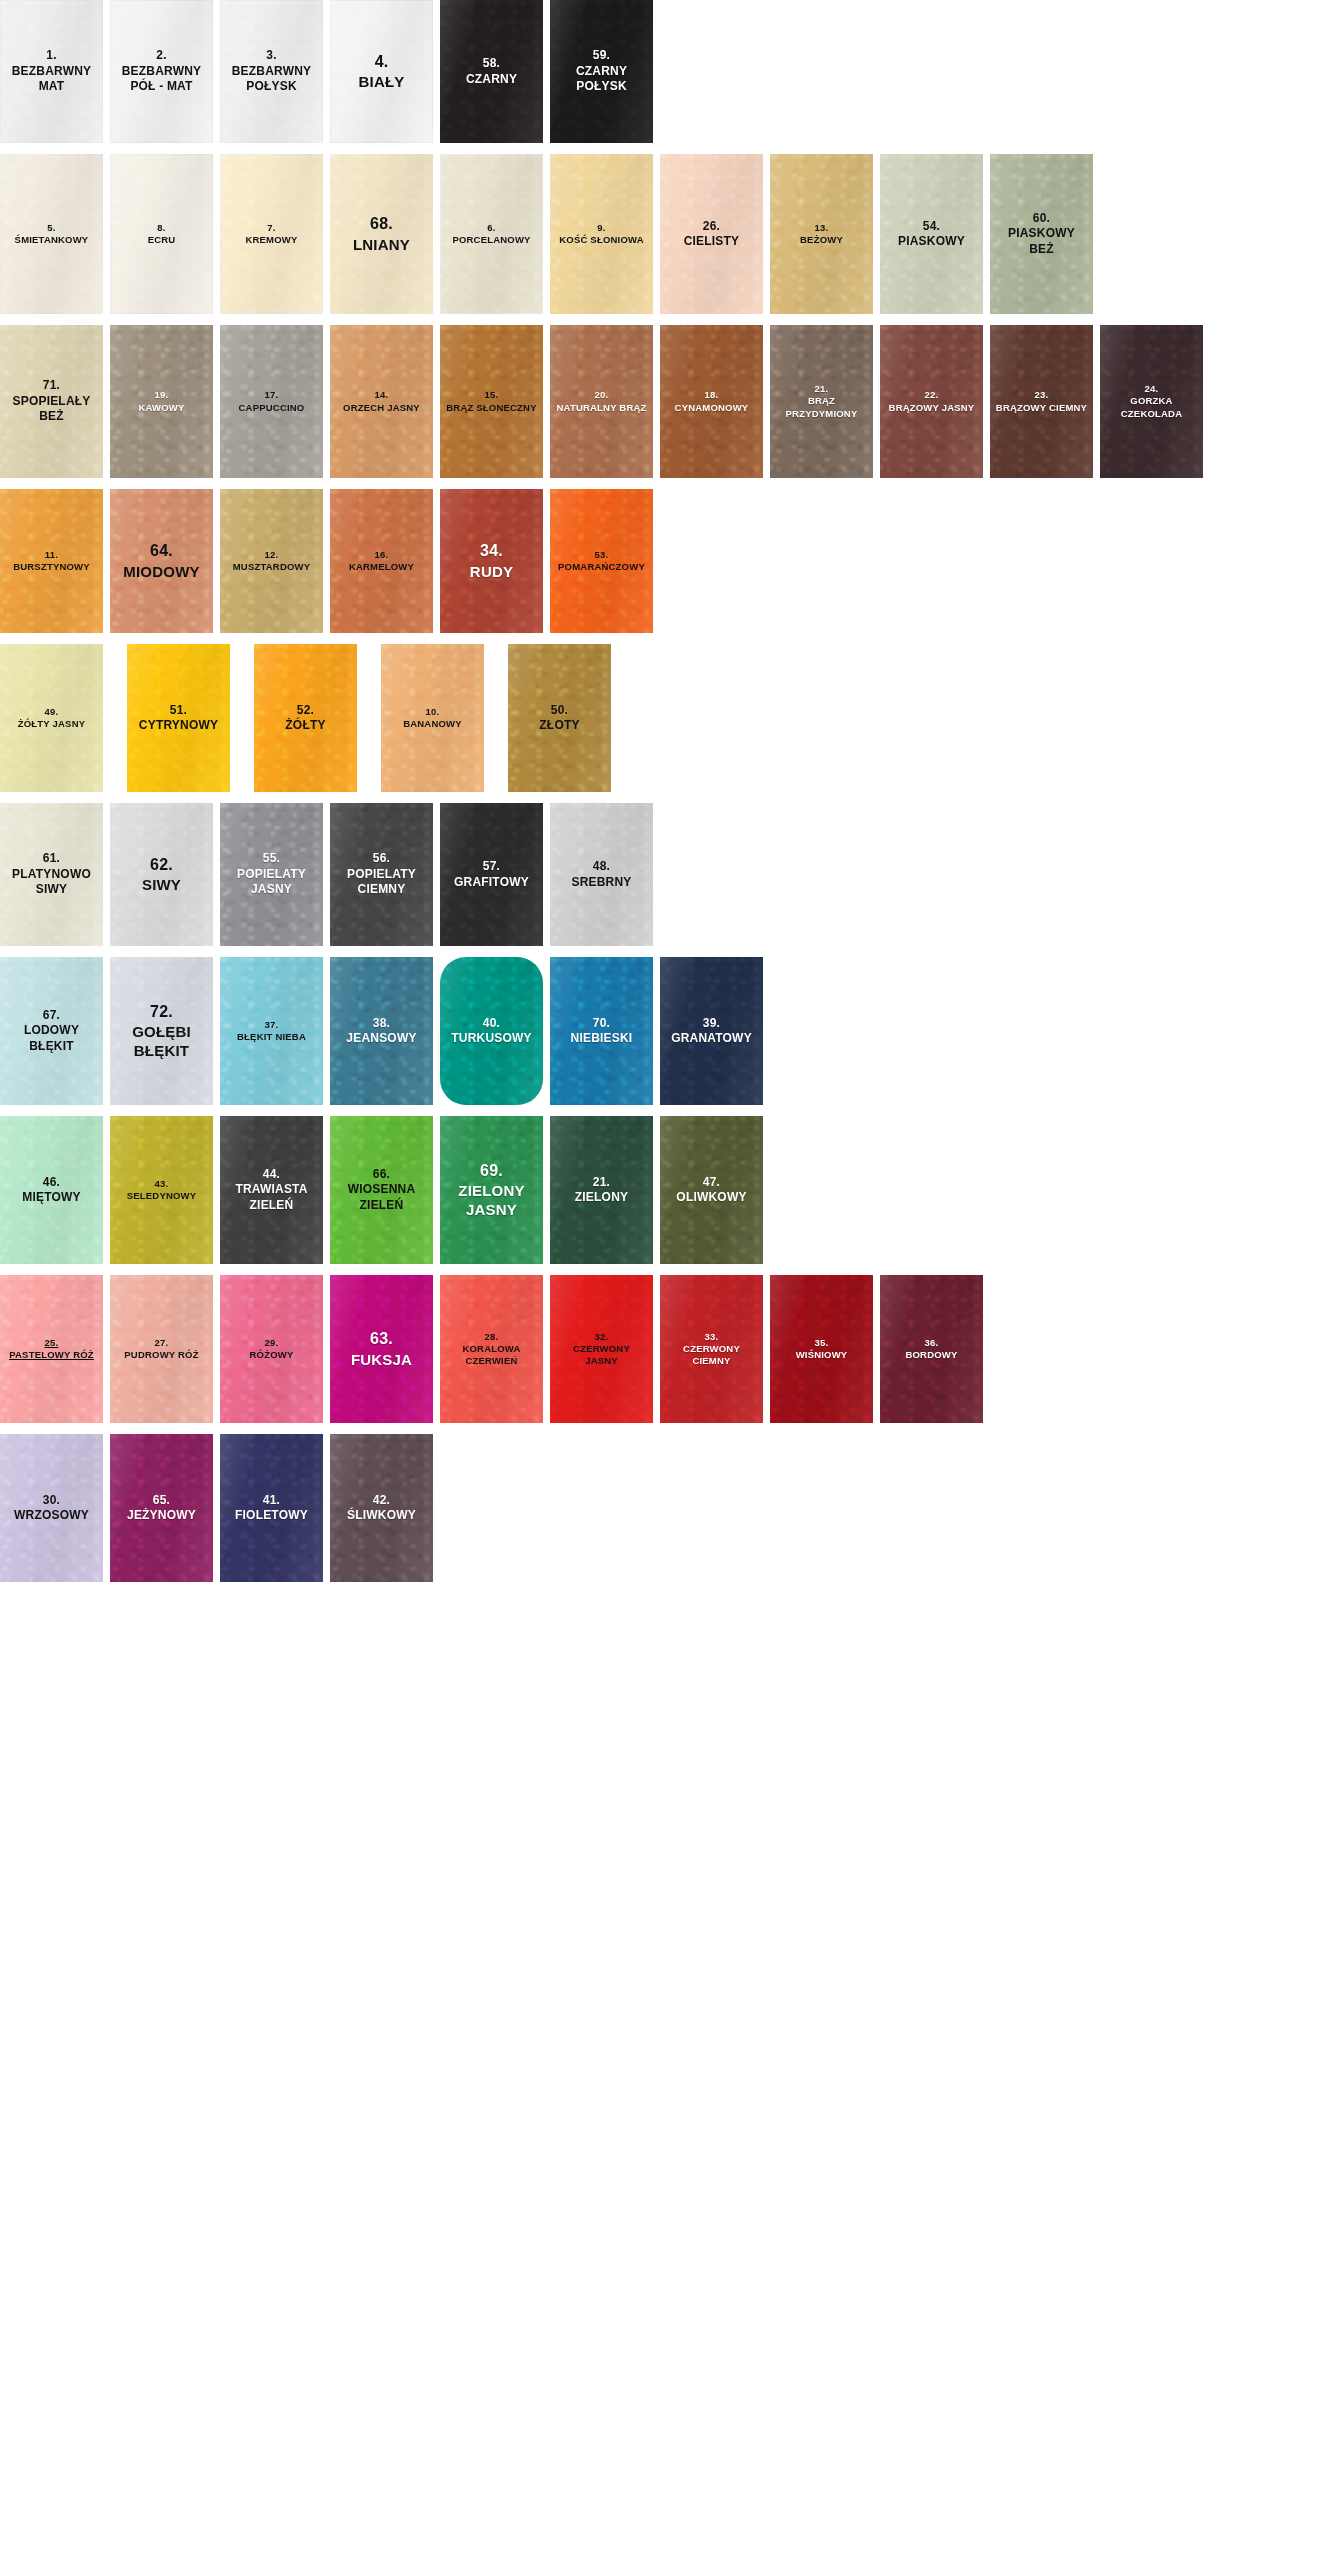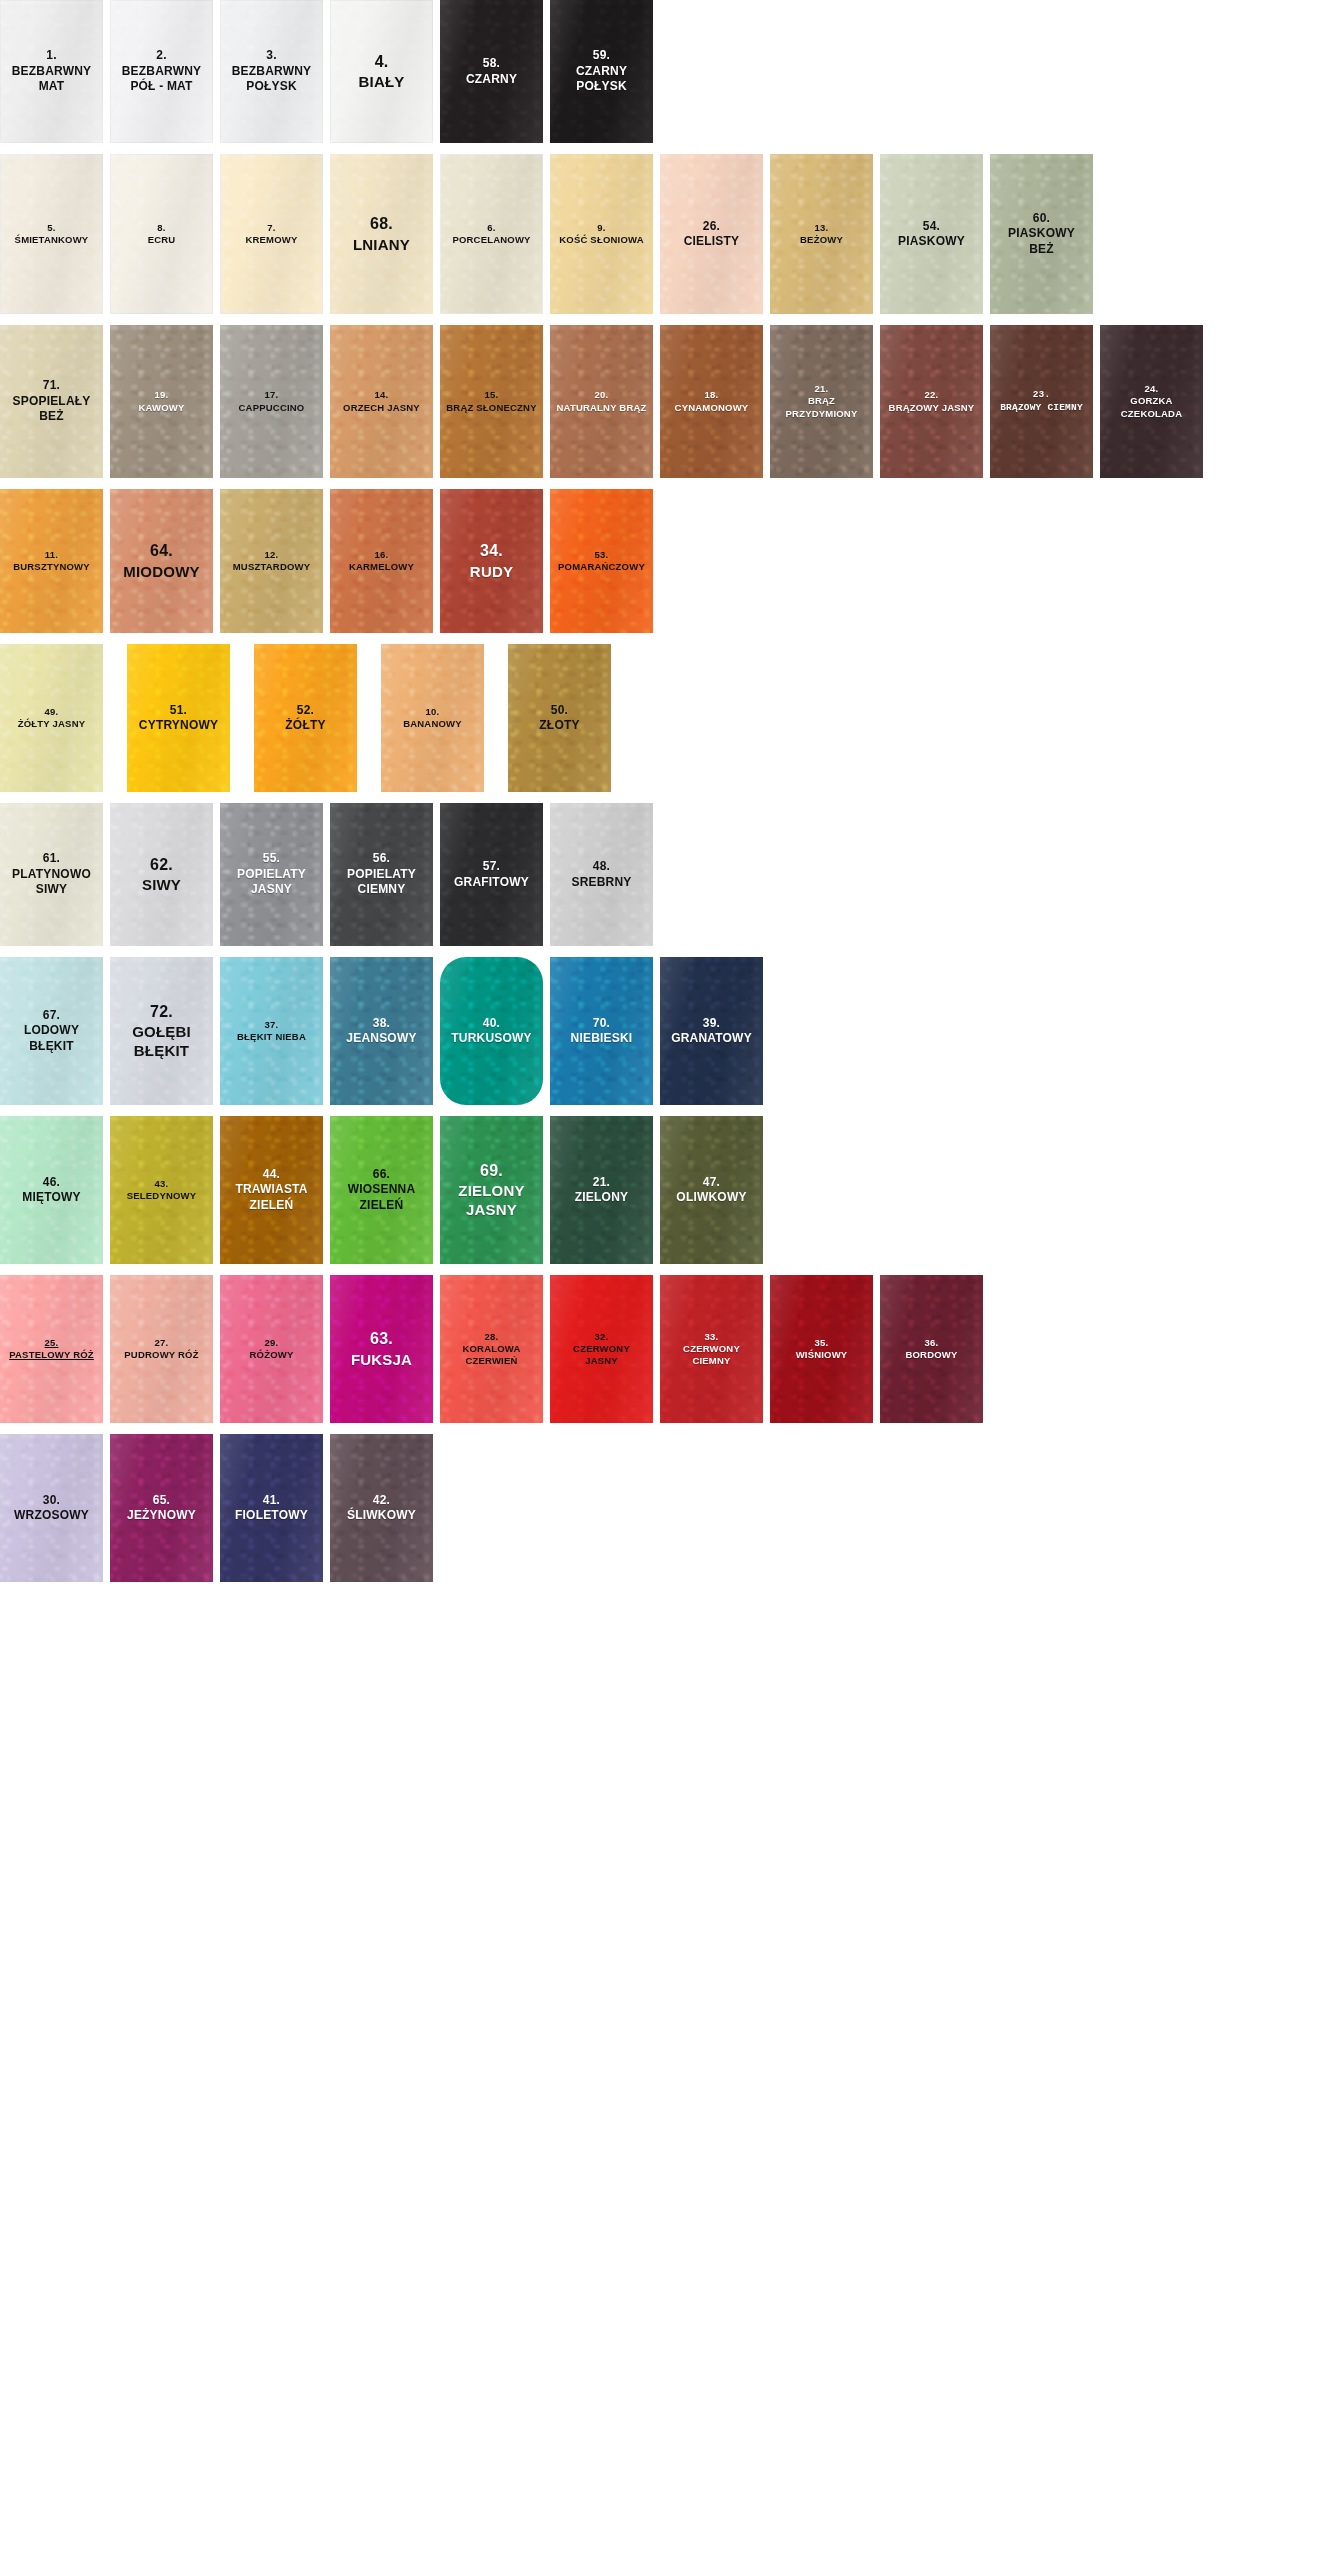--- a/index.html
+++ b/index.html
@@ -253,21 +253,21 @@
           <span class="sw-num">21.</span>
           <span class="sw-name">BRĄZ PRZYDYMIONY</span>
         </div>
       </div>
       <div class="swatch size-s light-text" style="background-color: rgb(126, 73, 64);">
         <div class="swatch-text">
           <span class="sw-num">22.</span>
           <span class="sw-name">BRĄZOWY JASNY</span>
         </div>
       </div>
-      <div class="swatch size-s light-text" style="background-color: rgb(94, 58, 48); font-family: Liberation Mono, monospace;">
+      <div class="swatch size-s light-text" style="background-color: rgb(94, 58, 48);">
         <div class="swatch-text">
           <span class="sw-num">23.</span>
           <span class="sw-name">BRĄZOWY CIEMNY</span>
         </div>
       </div>
       <div class="swatch size-s light-text" style="background-color: rgb(60, 43, 46);">
         <div class="swatch-text">
           <span class="sw-num">24.</span>
           <span class="sw-name">GORZKA CZEKOLADA</span>
         </div>
@@ -436,21 +436,21 @@
           <span class="sw-num">46.</span>
           <span class="sw-name">MIĘTOWY</span>
         </div>
       </div>
       <div class="swatch size-s dark-text" style="background-color: rgb(192, 178, 47);">
         <div class="swatch-text">
           <span class="sw-num">43.</span>
           <span class="sw-name">SELEDYNOWY</span>
         </div>
       </div>
-      <div class="swatch size-m light-text" style="background-color: #a16207;">
+      <div class="swatch size-m light-text" style="background-color: #404040;">
         <div class="swatch-text">
           <span class="sw-num">44.</span>
           <span class="sw-name">TRAWIASTA
 ZIELEŃ</span>
         </div>
       </div>
       <div class="swatch size-m dark-text" style="background-color: rgb(99, 187, 56);">
         <div class="swatch-text">
           <span class="sw-num">66.</span>
           <span class="sw-name">WIOSENNA

